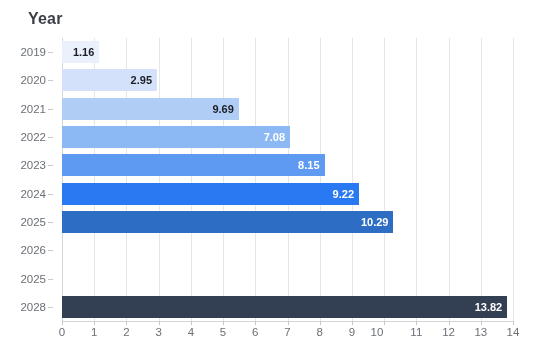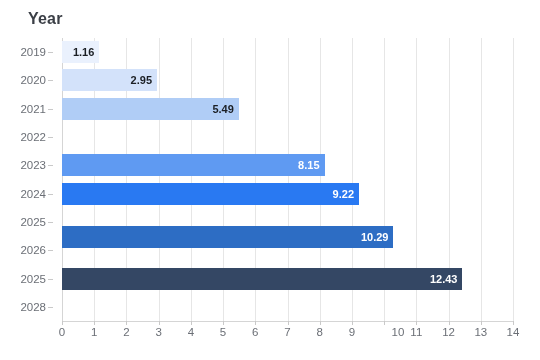--- a/index.html
+++ b/index.html
@@ -215,37 +215,41 @@
         <div class="row" style="top: 3.15px;">
           <div class="bar" style="width: 37.3686px; background: rgb(234, 241, 253);"></div>
           <div class="bar-label inside-dark" style="left: 32.3686px; transform: translateX(-100%);">1.16</div>
         </div>
         <div class="row" style="top: 31.45px;">
           <div class="bar" style="width: 95.0321px; background: rgb(211, 226, 250);"></div>
           <div class="bar-label inside-dark" style="left: 90.0321px; transform: translateX(-100%);">2.95</div>
         </div>
         <div class="row" style="top: 59.75px;">
           <div class="bar" style="width: 176.856px; background: rgb(176, 205, 246);"></div>
-          <div class="bar-label inside-dark" style="left: 171.856px; transform: translateX(-100%);">5.49</div>
+          <div class="bar-label inside-dark" style="left: 171.856px; transform: translateX(-100%);">9.69</div>
+        </div>
+        <div class="row" style="top: 88.05px;">
+          <div class="bar" style="width: 228.077px; background: rgb(140, 184, 244);"></div>
+          <div class="bar-label inside-light" style="left: 223.077px; transform: translateX(-100%);">7.08</div>
         </div>
         <div class="row" style="top: 116.35px;">
           <div class="bar" style="width: 262.546px; background: rgb(95, 154, 242);"></div>
           <div class="bar-label inside-light" style="left: 257.546px; transform: translateX(-100%);">8.15</div>
         </div>
         <div class="row" style="top: 144.65px; padding-left: 33px;">
           <div class="bar" style="width: 297.016px; background: rgb(41, 121, 242);"></div>
           <div class="bar-label inside-light" style="left: 292.016px; transform: translateX(-100%);">9.22</div>
         </div>
-        <div class="row" style="top: 172.95px; margin-top: 15px;">
+        <div class="row" style="top: 172.95px;">
           <div class="bar" style="width: 331.485px; background: rgb(45, 109, 196);"></div>
           <div class="bar-label inside-light" style="left: 326.485px; transform: translateX(-100%);">10.29</div>
         </div>
-        <div class="row" style="top: 229.55px;">
-          <div class="bar" style="width: 400.424px; background: rgb(52, 71, 100);"></div>
-          <div class="bar-label inside-light" style="left: 395.424px; transform: translateX(-100%);">12.43</div>
+        <div class="row" style="top: 257.85px;">
+          <div class="bar" style="width: 445.201px; background: rgb(51, 63, 82);"></div>
+          <div class="bar-label inside-light" style="left: 440.201px; transform: translateX(-100%);">13.82</div>
         </div>
       </div>
   </div>
 
   <div class="x-axis-line"></div>
   <div class="x-ticks">
       <div class="x-tick-mark" style="left: 0px;"></div>
       <div class="x-tick-label" style="left: 0px;">0</div>
       <div class="x-tick-mark" style="left: 32.2143px;"></div>
       <div class="x-tick-label" style="left: 32.2143px;">1</div>
@@ -259,21 +263,21 @@
       <div class="x-tick-label" style="left: 161.071px;">5</div>
       <div class="x-tick-mark" style="left: 193.286px;"></div>
       <div class="x-tick-label" style="left: 193.286px;">6</div>
       <div class="x-tick-mark" style="left: 225.5px;"></div>
       <div class="x-tick-label" style="left: 225.5px;">7</div>
       <div class="x-tick-mark" style="left: 257.714px;"></div>
       <div class="x-tick-label" style="left: 257.714px;">8</div>
       <div class="x-tick-mark" style="left: 289.929px;"></div>
       <div class="x-tick-label" style="left: 289.929px;">9</div>
       <div class="x-tick-mark" style="left: 322.143px;"></div>
-      <div class="x-tick-label" style="left: 336px;">10</div>
+      <div class="x-tick-label" style="left: 315px;">10</div>
       <div class="x-tick-mark" style="left: 354.357px;"></div>
       <div class="x-tick-label" style="left: 354.357px;">11</div>
       <div class="x-tick-mark" style="left: 386.571px;"></div>
       <div class="x-tick-label" style="left: 386.571px;">12</div>
       <div class="x-tick-mark" style="left: 418.786px;"></div>
       <div class="x-tick-label" style="left: 418.786px;">13</div>
       <div class="x-tick-mark" style="left: 451px;"></div>
       <div class="x-tick-label" style="left: 451px;">14</div>
     </div>
 

